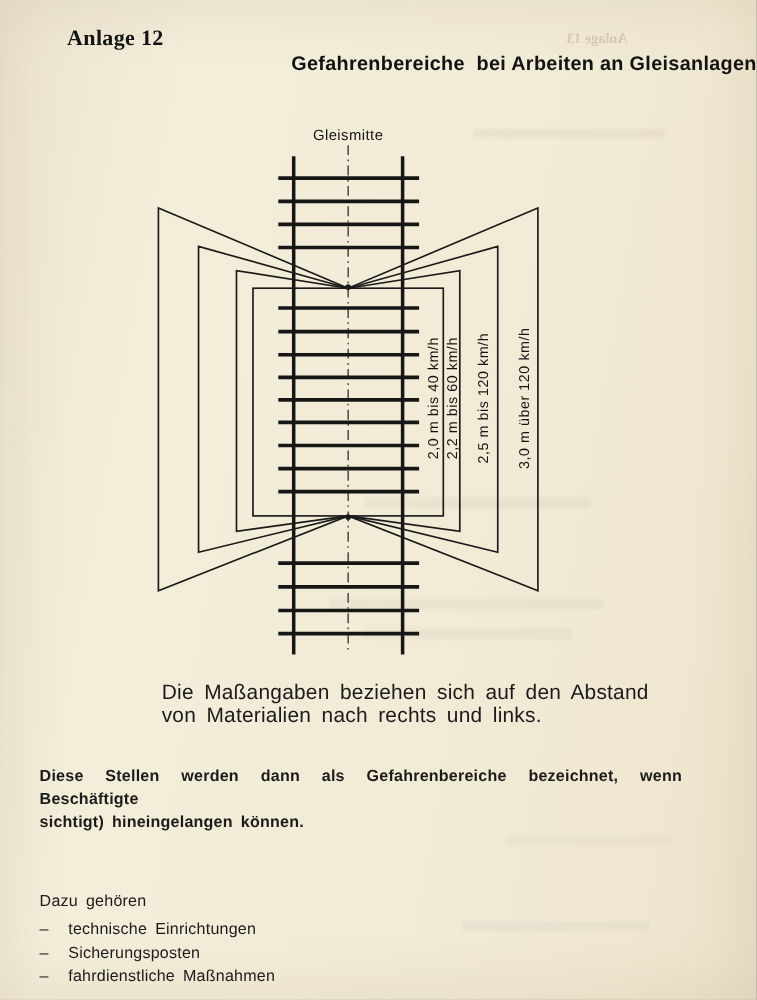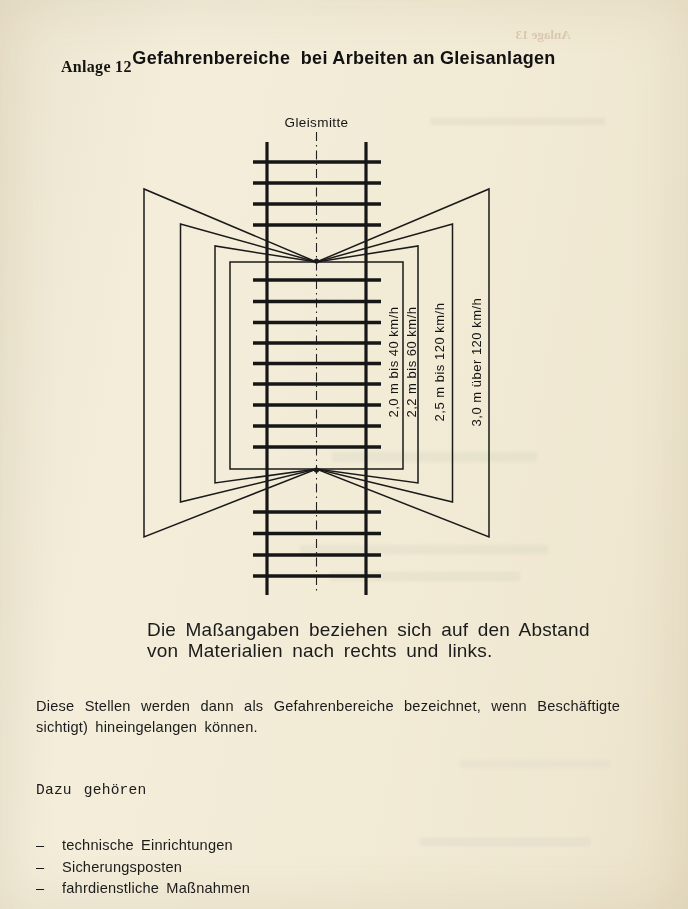--- a/index.html
+++ b/index.html
@@ -4,30 +4,30 @@
 <style>
   html,body{margin:0;padding:0;background:#888;}
   .page{
     position:relative;width:688px;height:909px;overflow:hidden;
     font-family:"Liberation Sans",sans-serif;color:#1e1e1e;
     background:linear-gradient(100deg,#ece4cf 0%,#f3edda 22%,#f2ebd6 55%,#efe7d0 85%,#eae1c8 100%);
     box-shadow:inset 0 0 60px rgba(120,95,50,0.12);
   }
   .annex{
     position:absolute;left:61px;top:24px;
-    font-family:"Liberation Serif",serif;font-weight:700;font-size:16px;
-    letter-spacing:.3px;color:#141414;margin-top:34px;
+    font-family:"Liberation Serif",serif;font-weight:700;font-size:20px;
+    letter-spacing:.3px;color:#141414;
   }
   .ghost-annex{
     position:absolute;left:497px;top:27px;width:92px;text-align:center;
     font-family:"Liberation Serif",serif;font-weight:700;font-size:13px;
     color:rgba(176,138,116,.35);transform:scaleX(-1);filter:blur(.6px);
   }
   .title{
-    position:absolute;left:0;top:48px;width:100%;margin:0;text-align:center;
+    position:absolute;left:0;top:48px;width:100%;margin:0;text-align:right;
     font-size:18px;font-weight:700;letter-spacing:.3px;white-space:pre;color:#121212;
   }
   .diagram{position:absolute;left:0;top:0;width:688px;height:909px;}
   .rail{stroke:#161616;stroke-width:3.2;}
   .sleeper{stroke:#161616;stroke-width:3.4;}
   .cline{stroke:#222;stroke-width:1.1;stroke-dasharray:9 4 1.5 4;}
   .zone{stroke:#1a1a1a;stroke-width:1.5;fill:none;}
   .blob{fill:#1a1a1a;stroke:none;}
   .diagram text{font-family:"Liberation Sans",sans-serif;fill:#141414;}
   .gleismitte{font-size:13.5px;letter-spacing:.4px;}
@@ -35,23 +35,23 @@
   .caption{
     position:absolute;left:147px;top:619px;font-size:19px;line-height:21px;
     word-spacing:4px;letter-spacing:.2px;color:#1b1b1b;
   }
   .bodyblock{
     position:absolute;left:36px;width:584px;font-size:14.6px;line-height:21px;
     letter-spacing:.2px;color:#1b1b1b;word-spacing:3px;
   }
   .j{text-align:justify;text-align-last:justify;}
   .wide{word-spacing:8px;}
-  .p1{top:696px;}
+  .p1{top:696px;font-weight:bold;}
   .p2{top:758px;}
-  .intro{top:780px;font-family:Liberation Mono, monospace;}
+  .intro{top:810px;}
   .list{top:835px;}
   .li{display:flex;line-height:21.7px;}
   .dash{width:26px;flex:0 0 26px;}
   .gb{position:absolute;filter:blur(1.5px);pointer-events:none;}
   .gb1{left:332px;top:452px;width:205px;height:10px;background:rgba(145,165,145,.10);}
   .gb2{left:300px;top:545px;width:248px;height:9px;background:rgba(145,165,145,.10);}
   .gb3{left:330px;top:572px;width:190px;height:9px;background:rgba(145,165,145,.09);}
   .gb4{left:430px;top:118px;width:175px;height:7px;background:rgba(160,150,130,.10);}
   .gb5{left:420px;top:838px;width:170px;height:8px;background:rgba(150,160,175,.09);}
   .gb6{left:460px;top:760px;width:150px;height:8px;background:rgba(150,160,175,.07);}

